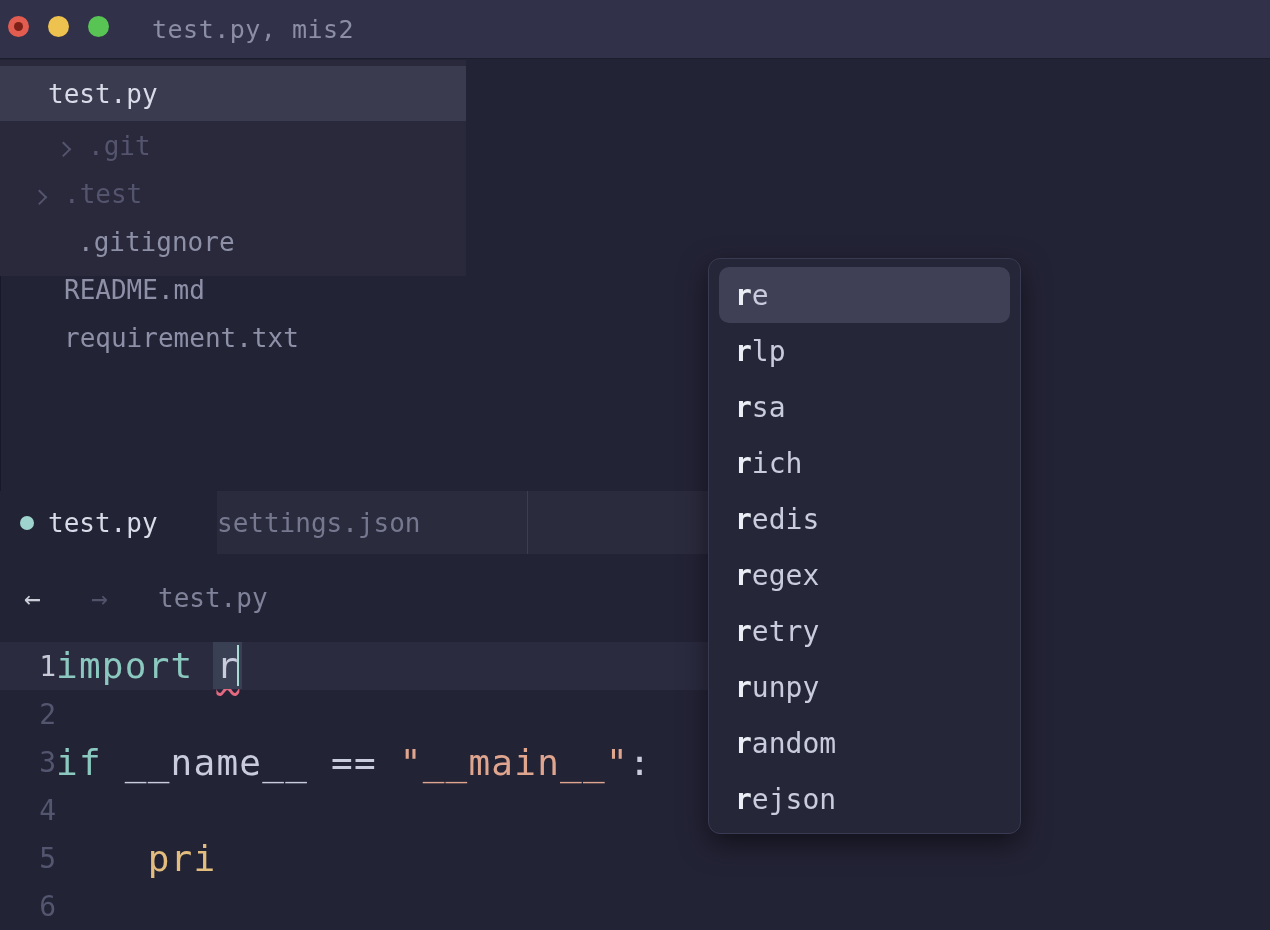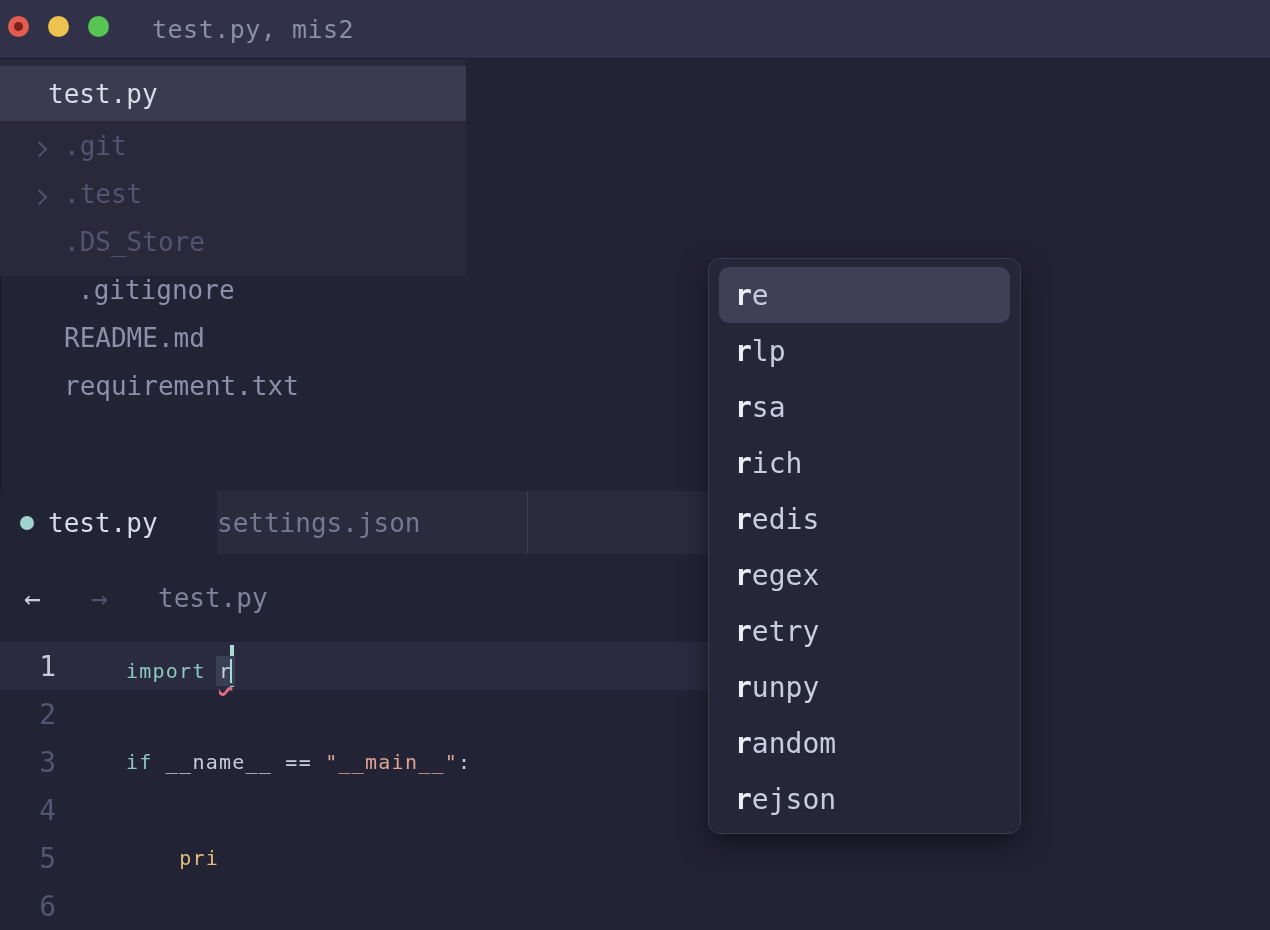--- a/index.html
+++ b/index.html
@@ -64,21 +64,21 @@
   .nav-back { left:24px; color:var(--nav-enabled); }
   .nav-fwd  { left:91px; color:var(--nav-disabled); }
   .crumb { position:absolute; left:158px; top:0; height:88px; line-height:88px; font-size:26px; color:var(--crumb-text); cursor:pointer; }
 
   
   .code { position:relative; flex:1; cursor:text; }
   .code-line { position:relative; height:48px; display:flex; align-items:center; }
   .code-line.active { background:var(--bg-current-line); }
   .gutter { width:56px; flex:0 0 56px; text-align:right; font-size:28px; color:var(--gutter-dim); }
   .code-line.active .gutter { color:var(--gutter-active); }
-  .code-text { margin-left:70px; font-size:20px; letter-spacing:1.24px; white-space:pre; }
+  .code-text { font-size:36px; letter-spacing:1.24px; white-space:pre; }
   .tok-keyword { color:var(--syn-keyword); }
   .tok-plain   { color:var(--syn-plain); }
   .tok-string  { color:var(--syn-string); }
   .tok-function{ color:var(--syn-function); }
   .word-box { background:var(--word-box); outline:3px solid var(--word-box); }
   .squiggle {
     text-decoration-line:underline; text-decoration-style:wavy;
     text-decoration-color:var(--squiggle); text-decoration-thickness:2.5px;
     text-underline-offset:9px;
   }
@@ -113,35 +113,31 @@
     <div class="window-title">test.py, mis2</div>
   </div>
 
   <div class="main">
 
     <div class="sidebar">
       <div class="selected-row">
         <span class="label">test.py</span>
       </div>
       <div class="tree" id="tree">
-          <div class="tree-row" style="padding-left: 24px;">
+          <div class="tree-row" style="padding-left: 24px; margin-left: 24px;">
             <span class="chev-box">
               <span class="chev chev-right" style="color: rgb(84, 84, 110);"></span>
             </span>
             <span class="label style-dim">.git</span>
           </div>
           <div class="tree-row" style="padding-left: 24px;">
             <span class="chev-box">
               <span class="chev chev-right" style="color: rgb(84, 84, 110);"></span>
             </span>
             <span class="label style-dim">.test</span>
-          </div>
-          <div class="tree-row" style="padding-left: 24px;">
-            <span class="chev-box"></span>
-            <span class="label style-dim">.DS_Store</span>
           </div>
           <div class="tree-row" style="padding-left: 38px;">
             <span class="chev-box"></span>
             <span class="label style-normal">.gitignore</span>
           </div>
           <div class="tree-row" style="padding-left: 24px;">
             <span class="chev-box"></span>
             <span class="label style-normal">README.md</span>
           </div>
           <div class="tree-row" style="padding-left: 24px;">

